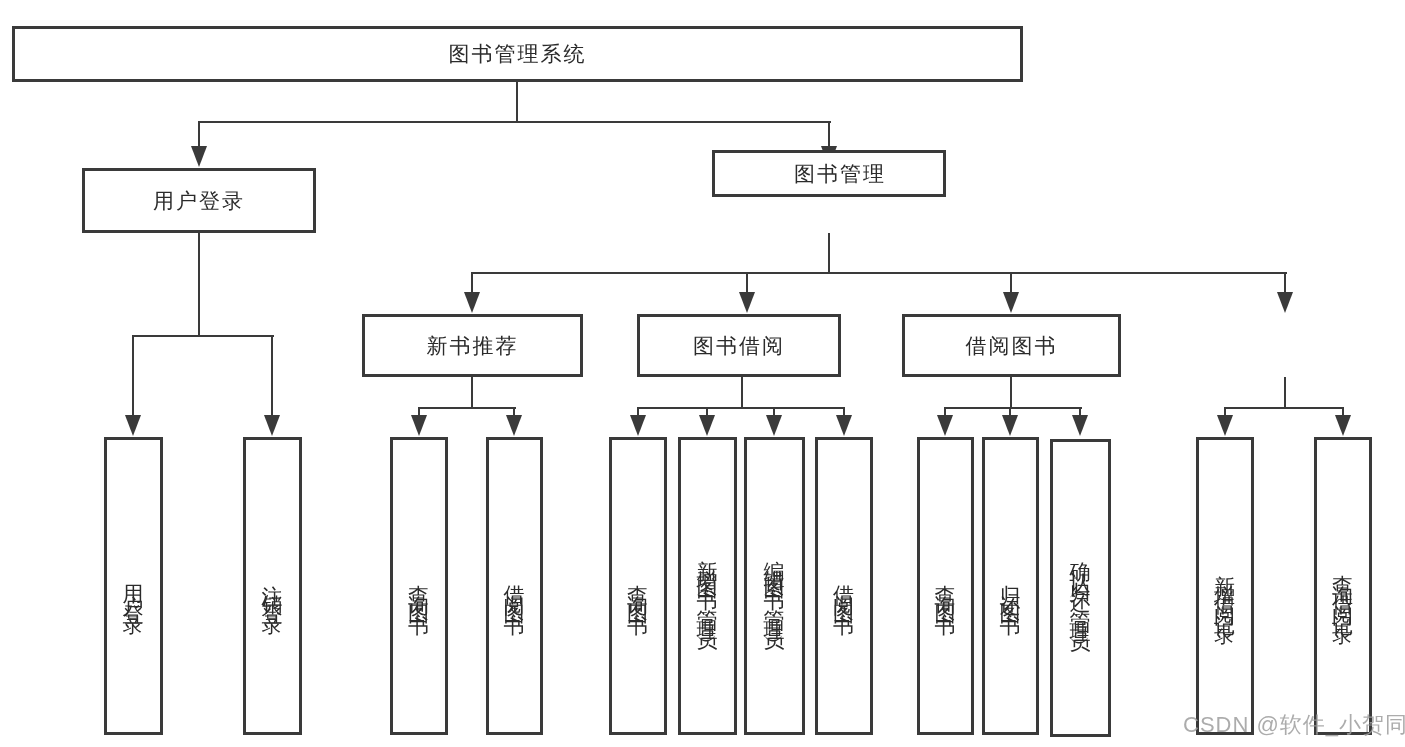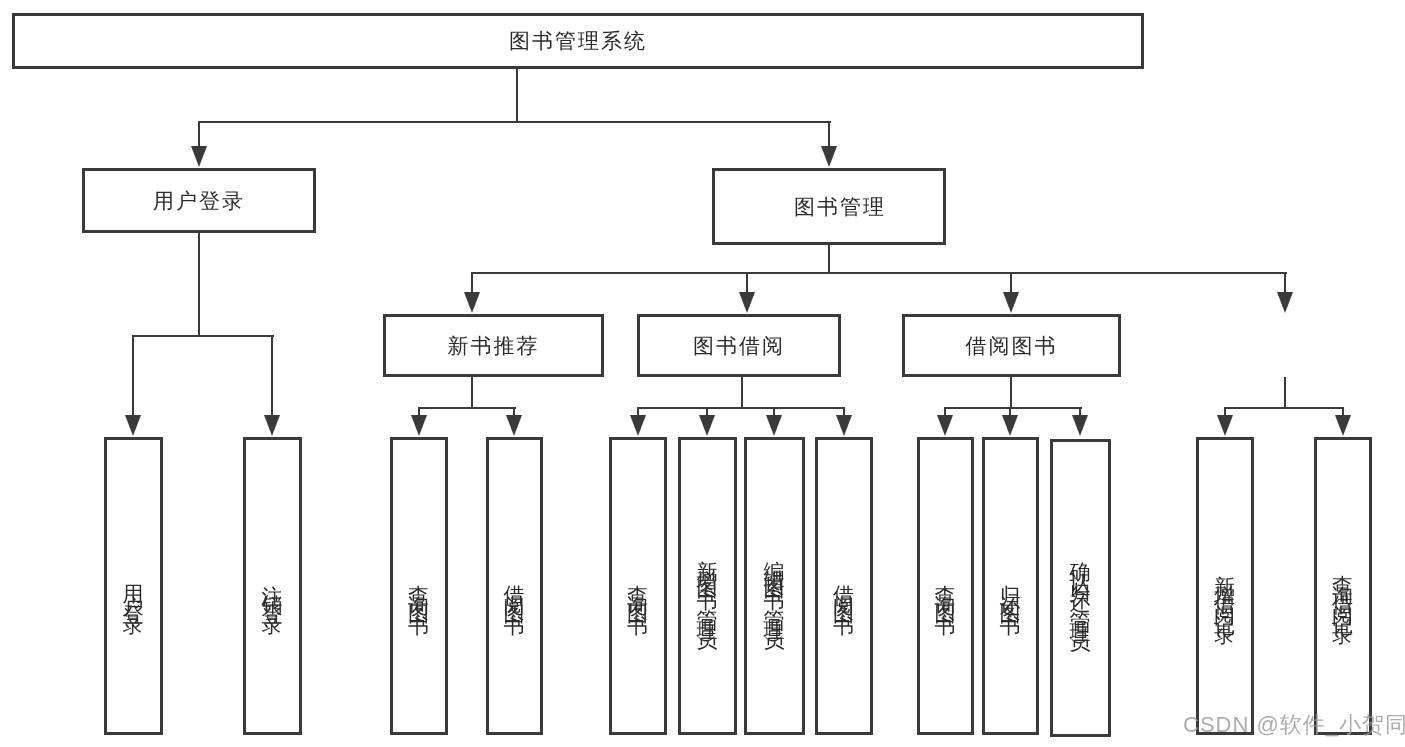--- a/index.html
+++ b/index.html
@@ -59,26 +59,26 @@
     letter-spacing: 1px;
     white-space: nowrap;
     z-index: 5;
   }
 </style>
 </head>
 <body>
 
 <div class="canvas">
 
-  <div class="node" style="left:12px; top:13px; width:1132px; height:56px;">图书管理系统</div>
+  <div class="node" style="left:12px; top:26px; width:1011px; height:56px;">图书管理系统</div>
 
   <div class="node" style="left:82px; top:168px; width:234px; height:65px;">用户登录</div>
-  <div class="node" style="left:712px; top:168px; width:234px; height:77px;padding-left:22px;">图书管理</div>
+  <div class="node" style="left:712px; top:150px; width:234px; height:47px;padding-left:22px;">图书管理</div>
 
-  <div class="node" style="left:362px; top:314px; width:221px; height:63px;margin-left:21px;">新书推荐</div>
+  <div class="node" style="left:362px; top:314px; width:221px; height:63px;">新书推荐</div>
   <div class="node" style="left:637px; top:314px; width:204px; height:63px;">图书借阅</div>
   <div class="node" style="left:902px; top:314px; width:219px; height:63px;">借阅图书</div>
 
   <div class="node vnode" style="left:104px; top:437px; width:59px; height:298px;">用户登录</div>
   <div class="node vnode" style="left:243px; top:437px; width:59px; height:298px;">注销登录</div>
 
   <div class="node vnode" style="left:390px; top:437px; width:58px; height:298px;">查询图书</div>
   <div class="node vnode" style="left:486px; top:437px; width:57px; height:298px;">借阅图书</div>
 
   <div class="node vnode" style="left:609px; top:437px; width:58px; height:298px;">查询图书</div>

